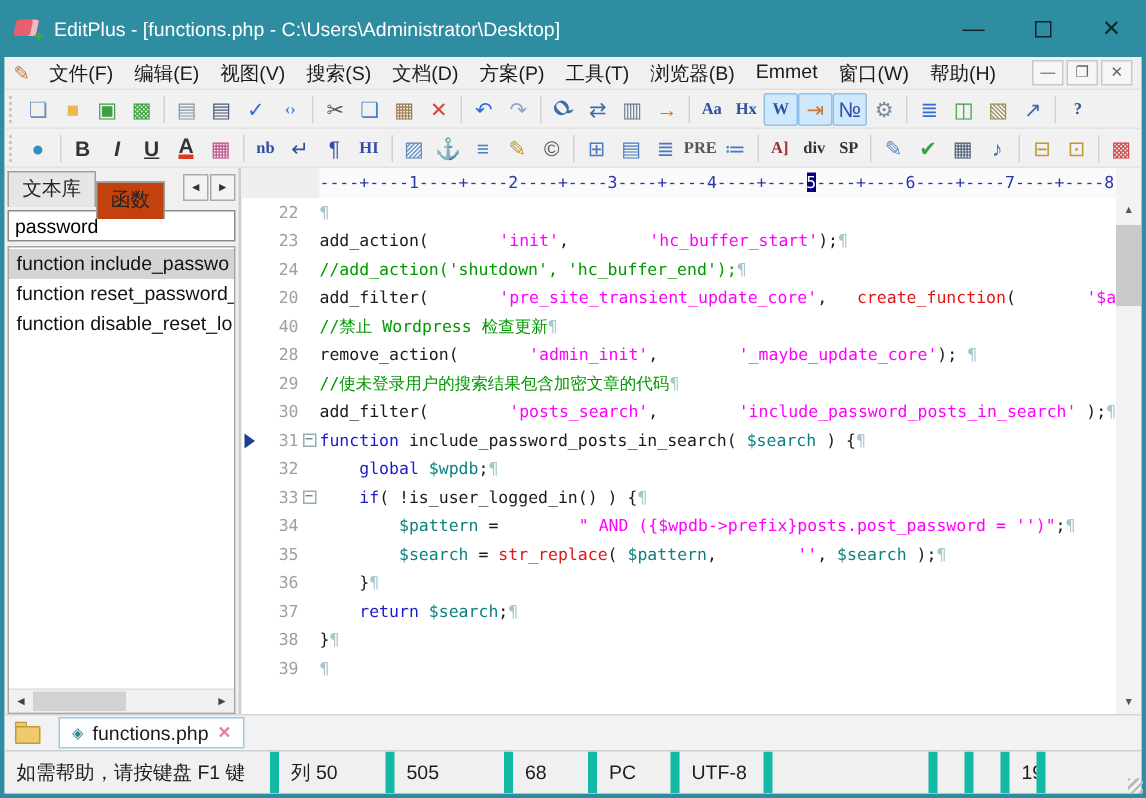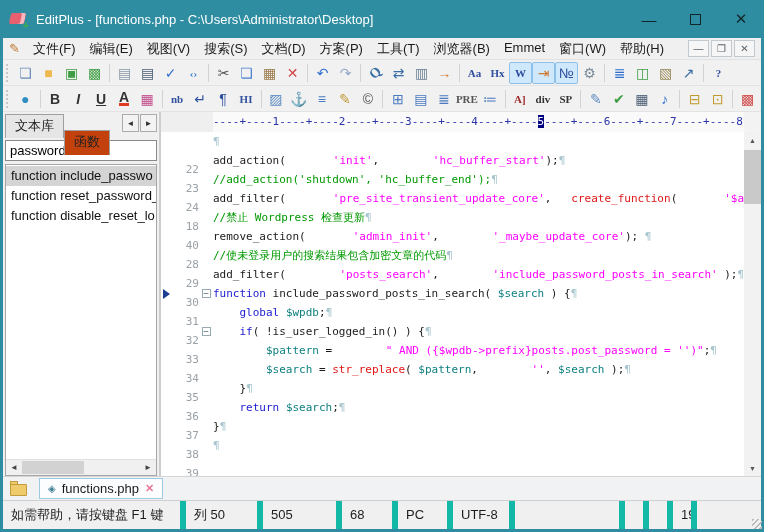--- a/index.html
+++ b/index.html
@@ -38,21 +38,21 @@
   .tb-btn .b { font-weight:bold; } .tb-btn .i { font-style:italic; font-weight:bold; }
   .tb-btn .u { text-decoration:underline; font-weight:bold; }
   .tb-btn .fc { font-weight:bold; border-bottom:3px solid #e03a20; line-height:11px; }
   .tb-sep { width:1px; height:18px; background:#d2d2d2; margin:0 3px; }
 
   
   .main { flex:1; display:flex; overflow:hidden; }
 
   
   .sidebar { width:158px; background:#f0f0f0; border-right:2px solid #cdcdcd; display:flex; flex-direction:column; }
-  .side-tabs { height:25px; display:flex; align-items:flex-start; padding:2px 2px 0 2px; gap:0; }
+  .side-tabs { height:25px; display:flex; align-items:center; padding:2px 2px 0 2px; gap:0; }
   .side-tab { font-size:13px; padding:2px 9px 3px 9px; border:1px solid #9f9f9f; border-bottom:none; background:#e6e6e6; color:#222; }
   .side-tab.active { background:#c2410c; position:relative; padding-bottom:4px;margin-top:16px; }
   .tab-arrows { margin-left:auto; display:flex; gap:1px; padding-bottom:2px; }
   .tab-arrow { width:17px; height:18px; border:1px solid #ababab; background:#f3f3f3; font-size:8px; color:#333; display:flex; align-items:center; justify-content:center; }
   .side-search { margin:3px 2px 2px 2px; height:21px; border:1px solid #8a8a8a; font-size:13px; padding:1px 4px; font-family:"Liberation Sans",sans-serif; background:#fff; }
   .side-list { flex:1; margin:1px 2px 0 2px; background:#ffffff; border:1px solid #a5a5a5; display:flex; flex-direction:column; overflow:hidden; }
   .list-items { flex:1; overflow:hidden; padding-top:1px; }
   .list-item { font-size:13px; padding:2px 3px 3px 5px; white-space:nowrap; overflow:hidden; color:#111; }
   .list-item.selected { background:#d4d4d4; }
   .side-hscroll { height:16px; background:#f0f0f0; display:flex; align-items:stretch; border-top:1px solid #e0e0e0; }
@@ -65,21 +65,21 @@
   .ruler-row { height:20px; display:flex; background:#fafafa; }
   .ruler-gutter { width:52px; background:#efefef; }
   .ruler { flex:1; overflow:hidden; white-space:pre; font-family:"DejaVu Sans Mono",monospace; font-size:11px; line-height:19px; color:var(--ruler); }
   .ruler .hl { background:#000080; color:#ffffff; }
   .sb-corner { width:17px; background:#f3f3f3; border-bottom-left-radius:4px; }
   .editor-body { flex:1; display:flex; overflow:hidden; }
   .editor-canvas { flex:1; overflow:hidden; }
   .code-line { display:flex; height:19px; line-height:19px; font-family:"DejaVu Sans Mono",monospace; font-size:11px; }
   .gut-marker { width:10px; position:relative; }
   .gut-marker .tri { position:absolute; left:2px; top:4.5px; width:0; height:0; border-left:7px solid #1c3f94; border-top:5px solid transparent; border-bottom:5px solid transparent; }
-  .gut-num { width:28px; text-align:right; color:#9aa2a8;margin-top:28px; }
+  .gut-num { width:28px; text-align:right; color:#9aa2a8; }
   .gut-fold { width:14px; display:flex; align-items:center; justify-content:center; }
   .fold-box { width:9px; height:9px; border:1px solid #98aab2; background:#fff; color:#4a6a78; font-size:9px; line-height:7px; text-align:center; }
   .code-text { flex:1; white-space:pre; overflow:hidden; }
   .tok-p { color:var(--c-plain); } .tok-s { color:var(--c-string);margin-left:47px; } .tok-c { color:var(--c-comment); }
   .tok-k { color:var(--c-keyword); } .tok-v { color:var(--c-variable); } .tok-f { color:var(--c-builtin); }
   .pilcrow { color:var(--c-pilcrow); }
   .vscroll { width:17px; background:#f2f2f2; display:flex; flex-direction:column; }
   .vs-btn { height:16px; display:flex; align-items:center; justify-content:center; font-size:7px; color:#555; }
   .vs-thumb { height:54px; background:#c9c9c9; margin:2px 0 0 0; }
   .vs-track { flex:1; }
@@ -405,21 +405,21 @@
                 <div class="code-text"><span class="tok-p">add_action(</span><span class="tok-s">'init'</span><span class="tok-p">, </span><span class="tok-s">'hc_buffer_start'</span><span class="tok-p">);</span><span class="pilcrow">¶</span></div>
               </div>
               <div class="code-line">
                 <div class="gut-marker"></div>
                 <div class="gut-num">24</div>
                 <div class="gut-fold"></div>
                 <div class="code-text"><span class="tok-c">//add_action('shutdown', 'hc_buffer_end');</span><span class="pilcrow">¶</span></div>
               </div>
               <div class="code-line">
                 <div class="gut-marker"></div>
-                <div class="gut-num">18</div>
+                <div class="gut-num">20</div>
                 <div class="gut-fold"></div>
                 <div class="code-text"><span class="tok-p">add_filter(</span><span class="tok-s">'pre_site_transient_update_core'</span><span class="tok-p">,   </span><span class="tok-f">create_function</span><span class="tok-p">(</span><span class="tok-s">'$a'</span><span class="tok-p">, </span><span class="tok-f">"return null;"</span></div>
               </div>
               <div class="code-line">
                 <div class="gut-marker"></div>
                 <div class="gut-num">40</div>
                 <div class="gut-fold"></div>
                 <div class="code-text"><span class="tok-c">//禁止 Wordpress 检查更新</span><span class="pilcrow">¶</span></div>
               </div>
               <div class="code-line">

